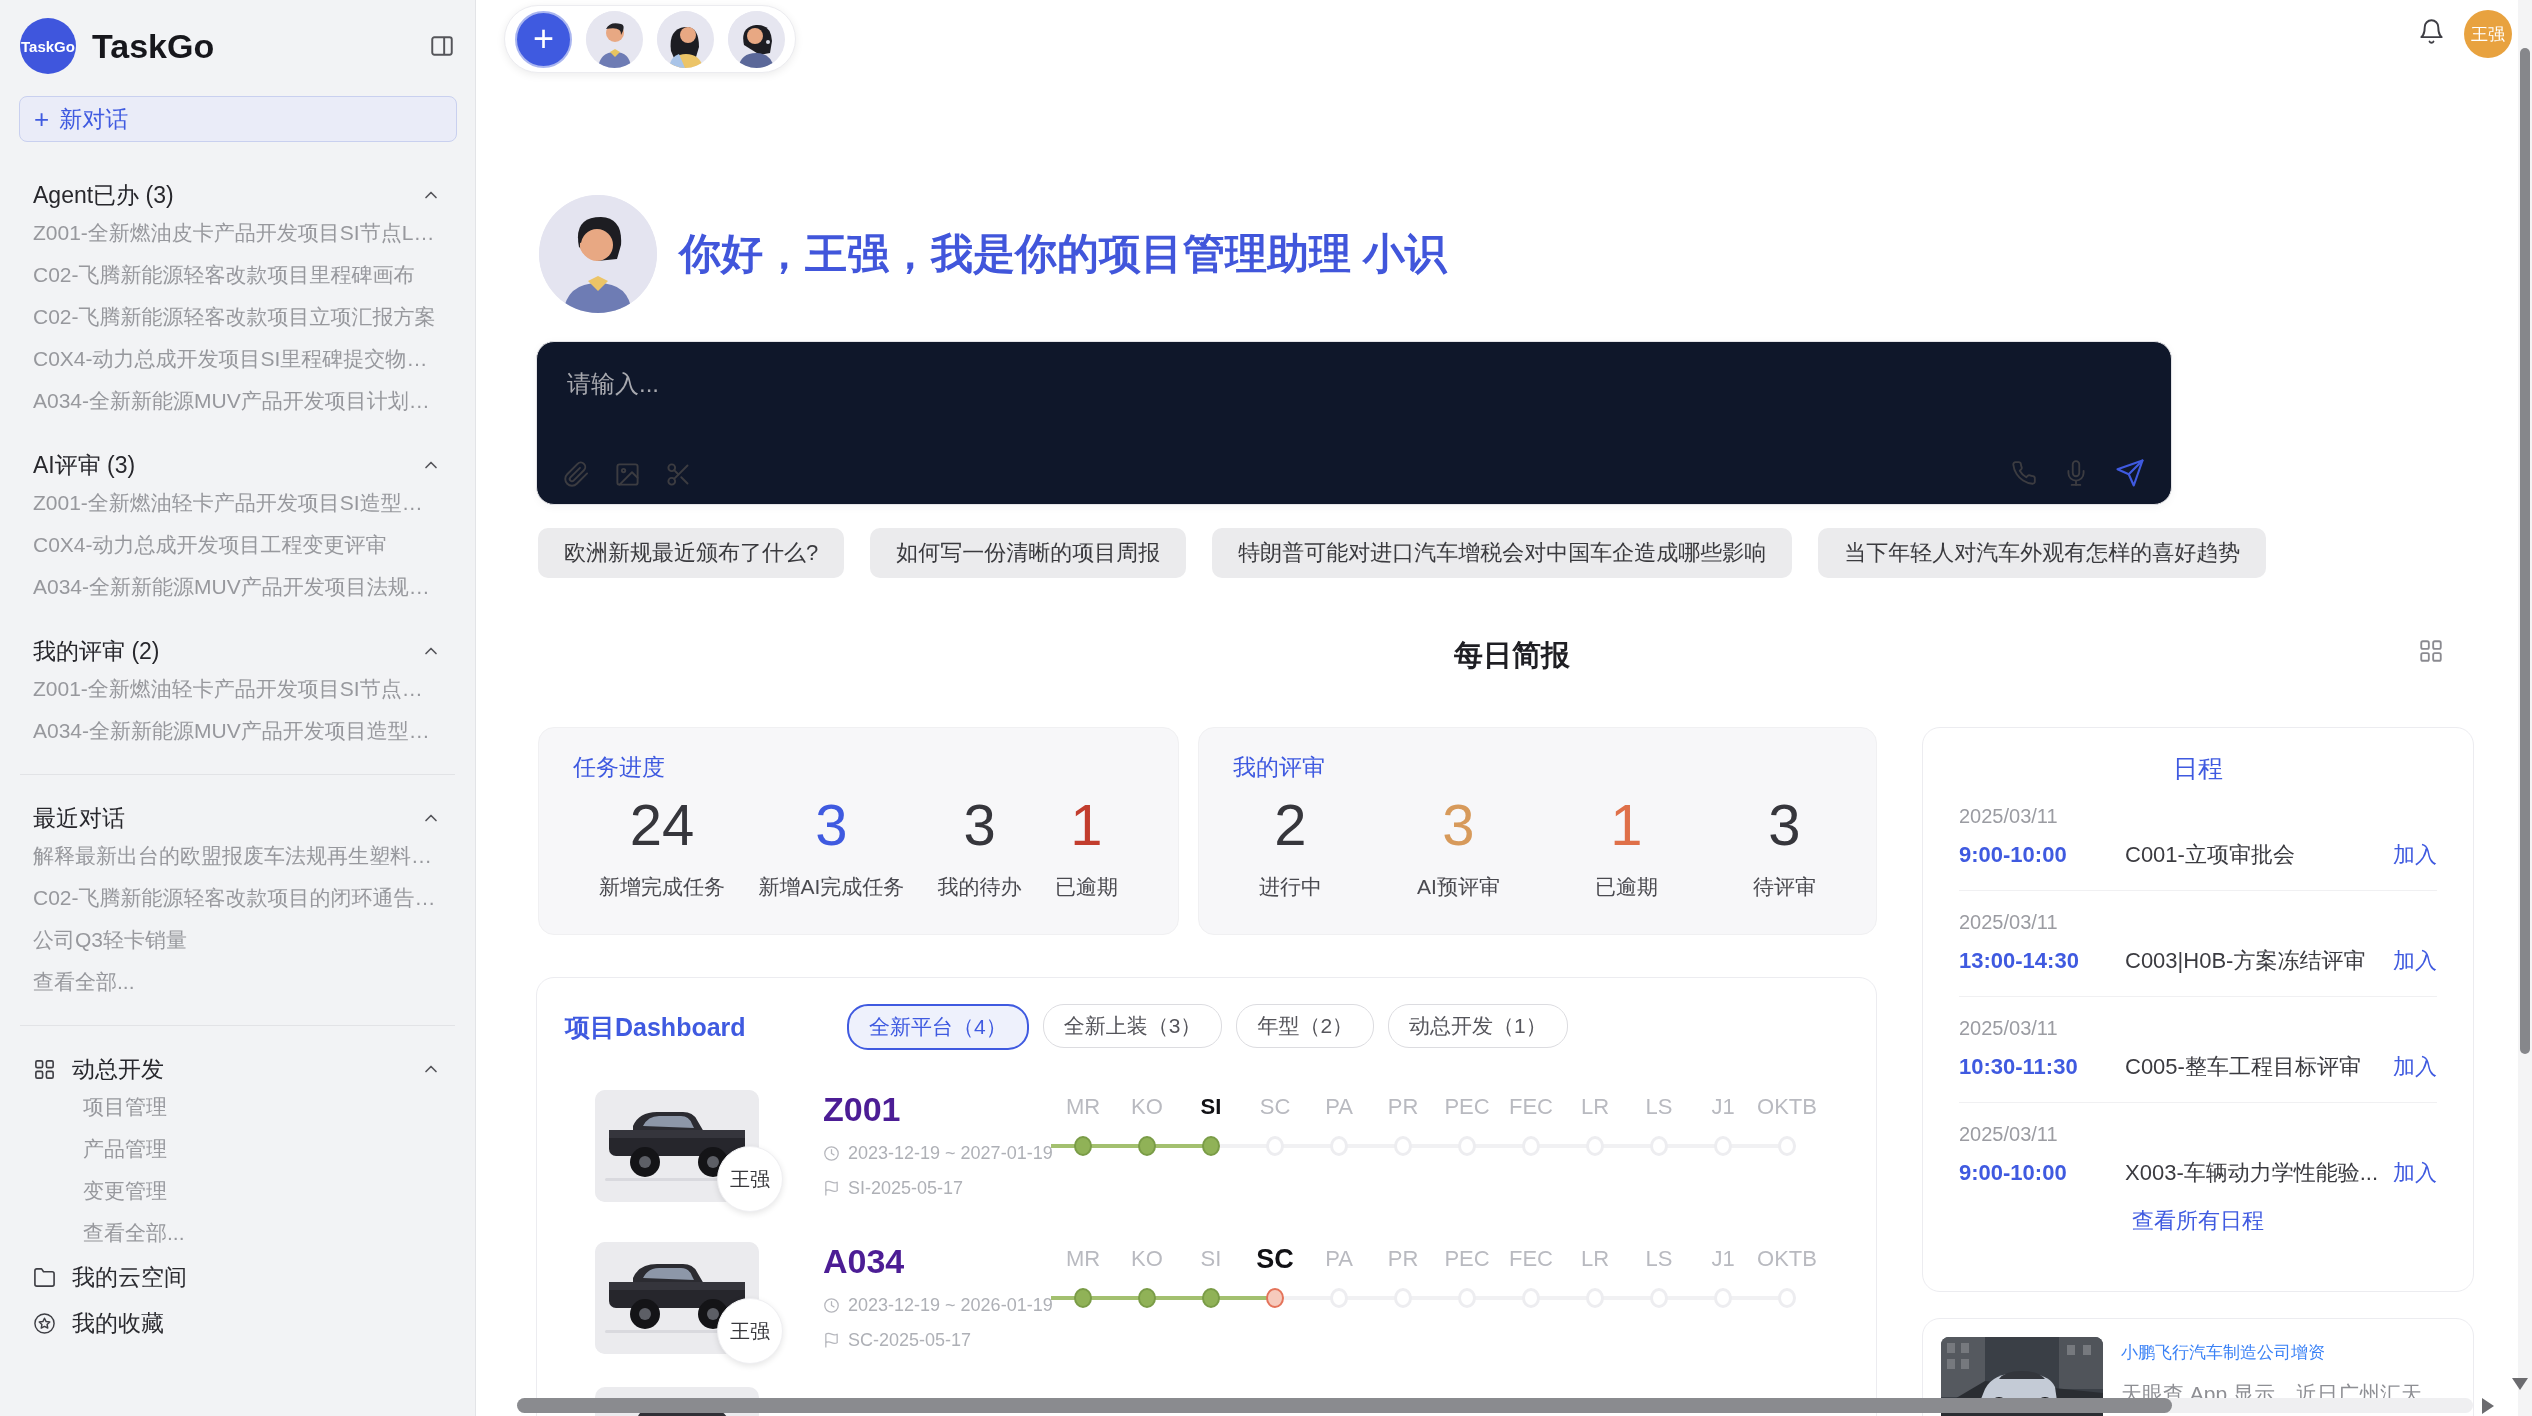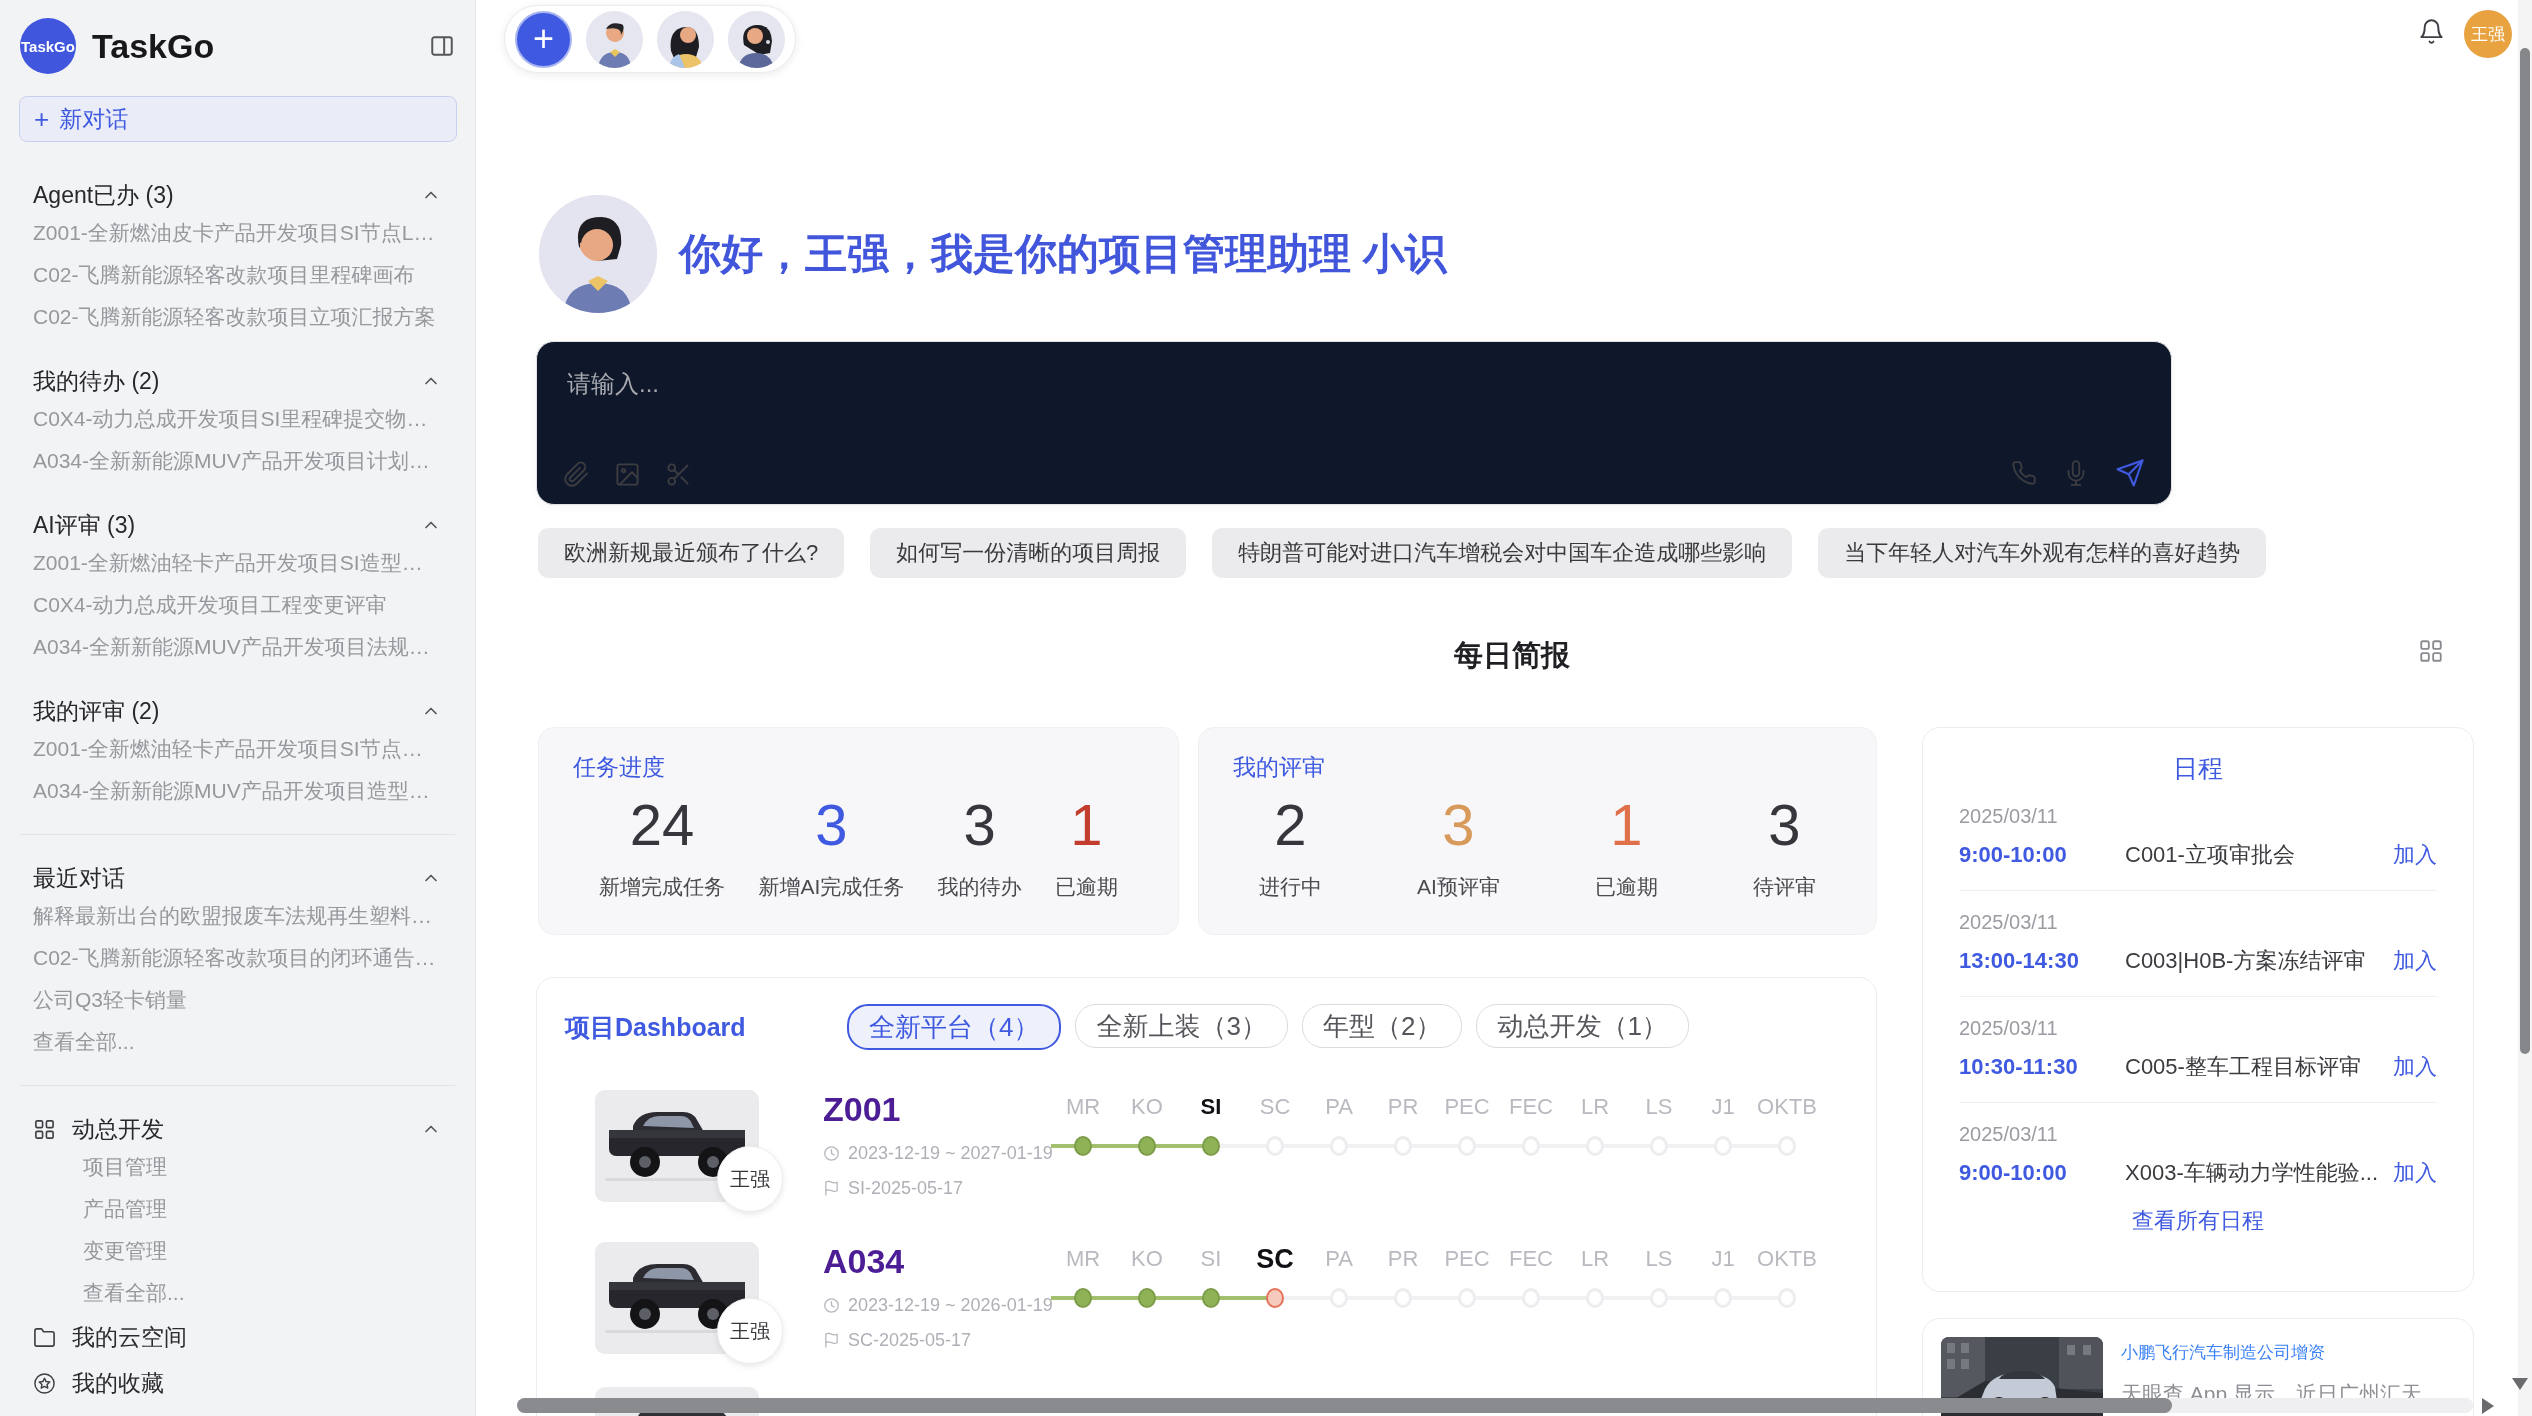--- a/index.html
+++ b/index.html
@@ -61,21 +61,21 @@
   .stat-cols{display:grid;grid-auto-flow:column;justify-content:space-between;padding:10px 26px 0 26px;}
   .stat{ text-align:center;}
   .stat .v{font-size:58px;font-weight:500;line-height:64px;}
   .stat .l{font-size:21px;color:#4a4a50;margin-top:16px;}
   
   .dash-card{position:absolute;left:60px;top:977px;width:1341px;height:560px;border:1px solid #ececf0;
              border-radius:18px;background:#fff;box-sizing:border-box;padding:26px 28px;overflow:hidden;}
   .dash-head{display:flex;align-items:center;}
   .dash-title{font-size:25px;font-weight:bold;color:#3f5ae0;width:282px;}
   .filters{display:flex;gap:14px;}
-  .filter{height:42px;border-radius:21px;display:flex;align-items:center;padding:0 20px;font-size:26px;
+  .filter{height:42px;border-radius:21px;display:flex;align-items:center;padding:0 20px;font-size:21px;
           border:1px solid #dcdce0;color:#55555b;background:#fff;cursor:pointer;white-space:nowrap;}
   .filter.active{border:2px solid #3f5ae0;color:#3f5ae0;background:#eef1fc;}
   .proj-row{display:flex;margin-top:40px;align-items:flex-start;}
   .thumb{position:relative;width:164px;height:112px;border-radius:10px;background:#ebebee;margin-left:30px;flex:none;}
   .thumb svg{border-radius:10px;display:block;}
   .owner{position:absolute;right:-24px;bottom:-10px;width:64px;height:64px;border-radius:50%;background:#fff;
          border:1px solid #efeff2;box-shadow:0 2px 6px rgba(0,0,0,.10);display:flex;align-items:center;
          justify-content:center;font-size:20px;color:#38383c;}
   .pinfo{width:228px;margin-left:64px;flex:none;}
   .pcode{font-size:34px;font-weight:bold;color:#4c1d95;}
@@ -151,28 +151,20 @@
           <span class="tl">Agent已办 (3)</span>
           <span class="icon chev">
             <svg width="20" height="20" viewBox="0 0 24 24" fill="none" stroke="currentColor" stroke-width="2" stroke-linecap="round" stroke-linejoin="round">
               <polyline points="18 15 12 9 6 15"></polyline>
             </svg>
           </span>
         </div>
         <div class="sb-item">Z001-全新燃油皮卡产品开发项目SI节点Lesson Learn报告</div>
         <div class="sb-item">C02-飞腾新能源轻客改款项目里程碑画布</div>
         <div class="sb-item">C02-飞腾新能源轻客改款项目立项汇报方案</div>
-        <div class="sb-group-title">
-          <span class="tl">我的待办 (2)</span>
-          <span class="icon chev">
-            <svg width="20" height="20" viewBox="0 0 24 24" fill="none" stroke="currentColor" stroke-width="2" stroke-linecap="round" stroke-linejoin="round">
-              <polyline points="18 15 12 9 6 15"></polyline>
-            </svg>
-          </span>
-        </div>
         <div class="sb-item">C0X4-动力总成开发项目SI里程碑提交物检查</div>
         <div class="sb-item">A034-全新新能源MUV产品开发项目计划变更表编写</div>
         <div class="sb-group-title">
           <span class="tl">AI评审 (3)</span>
           <span class="icon chev">
             <svg width="20" height="20" viewBox="0 0 24 24" fill="none" stroke="currentColor" stroke-width="2" stroke-linecap="round" stroke-linejoin="round">
               <polyline points="18 15 12 9 6 15"></polyline>
             </svg>
           </span>
         </div>

